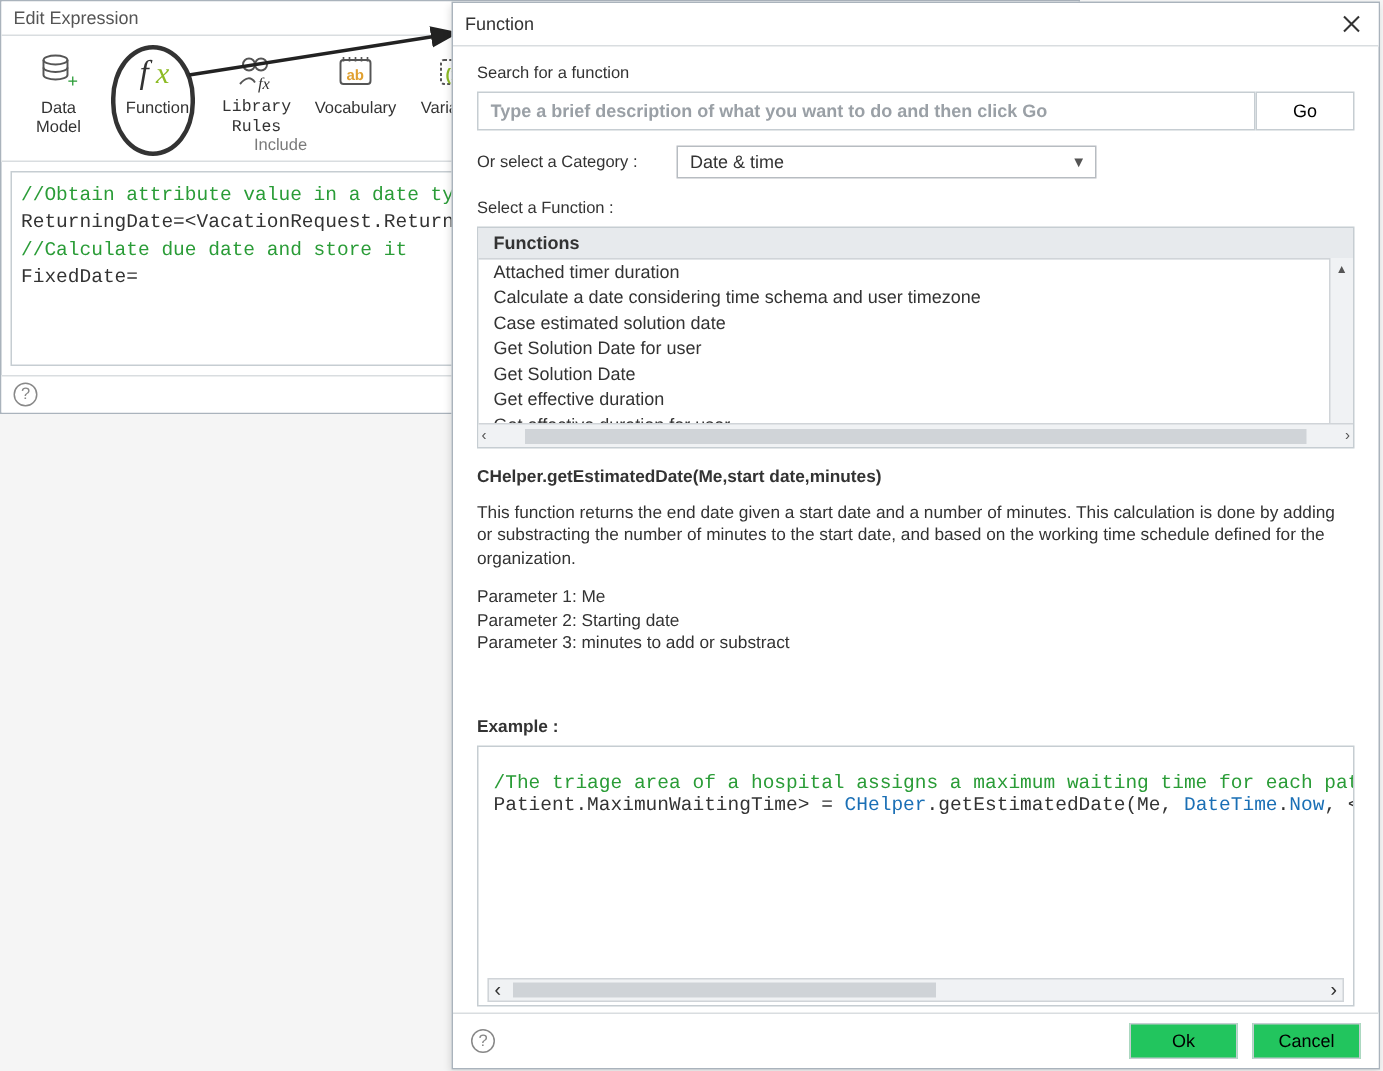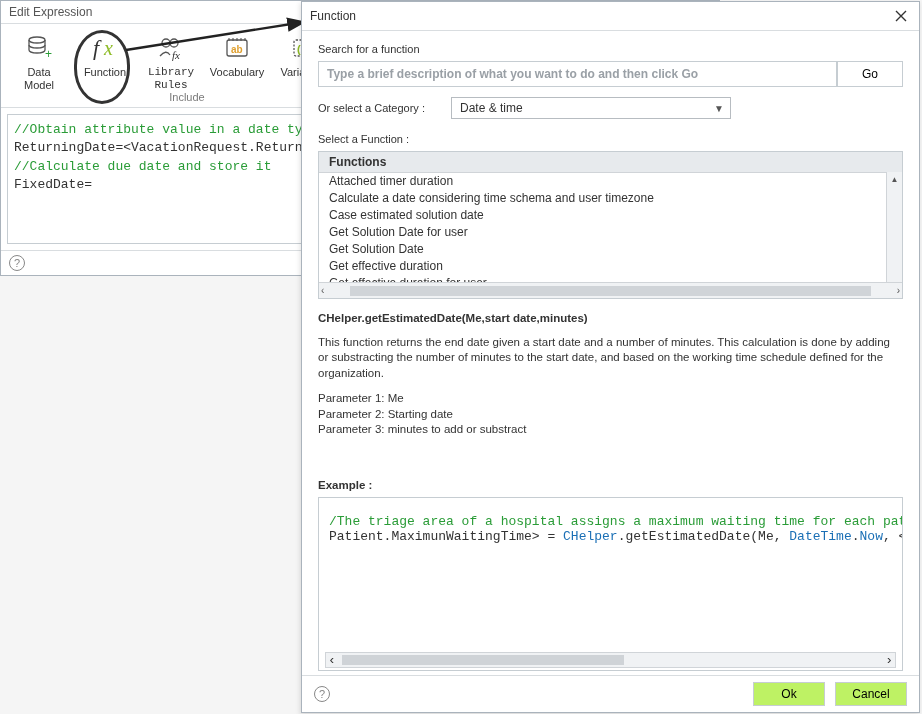--- a/index.html
+++ b/index.html
@@ -287,21 +287,21 @@
   .fn-footer {
     border-top: 1px solid #d9dde0;
     padding: 6px 12px;
     display: flex;
     align-items: center;
     justify-content: space-between;
     background: #fff;
   }
   .btn {
     border: 1px solid #c6cdd2;
-    background: #bef264;
+    background: #22c55e;
     padding: 4px 0;
     width: 72px;
     font-size: 12px;
     cursor: pointer;
   }
   .btn-row { display: flex; gap: 10px; }
 </style>
 </head>
 <body>
 

